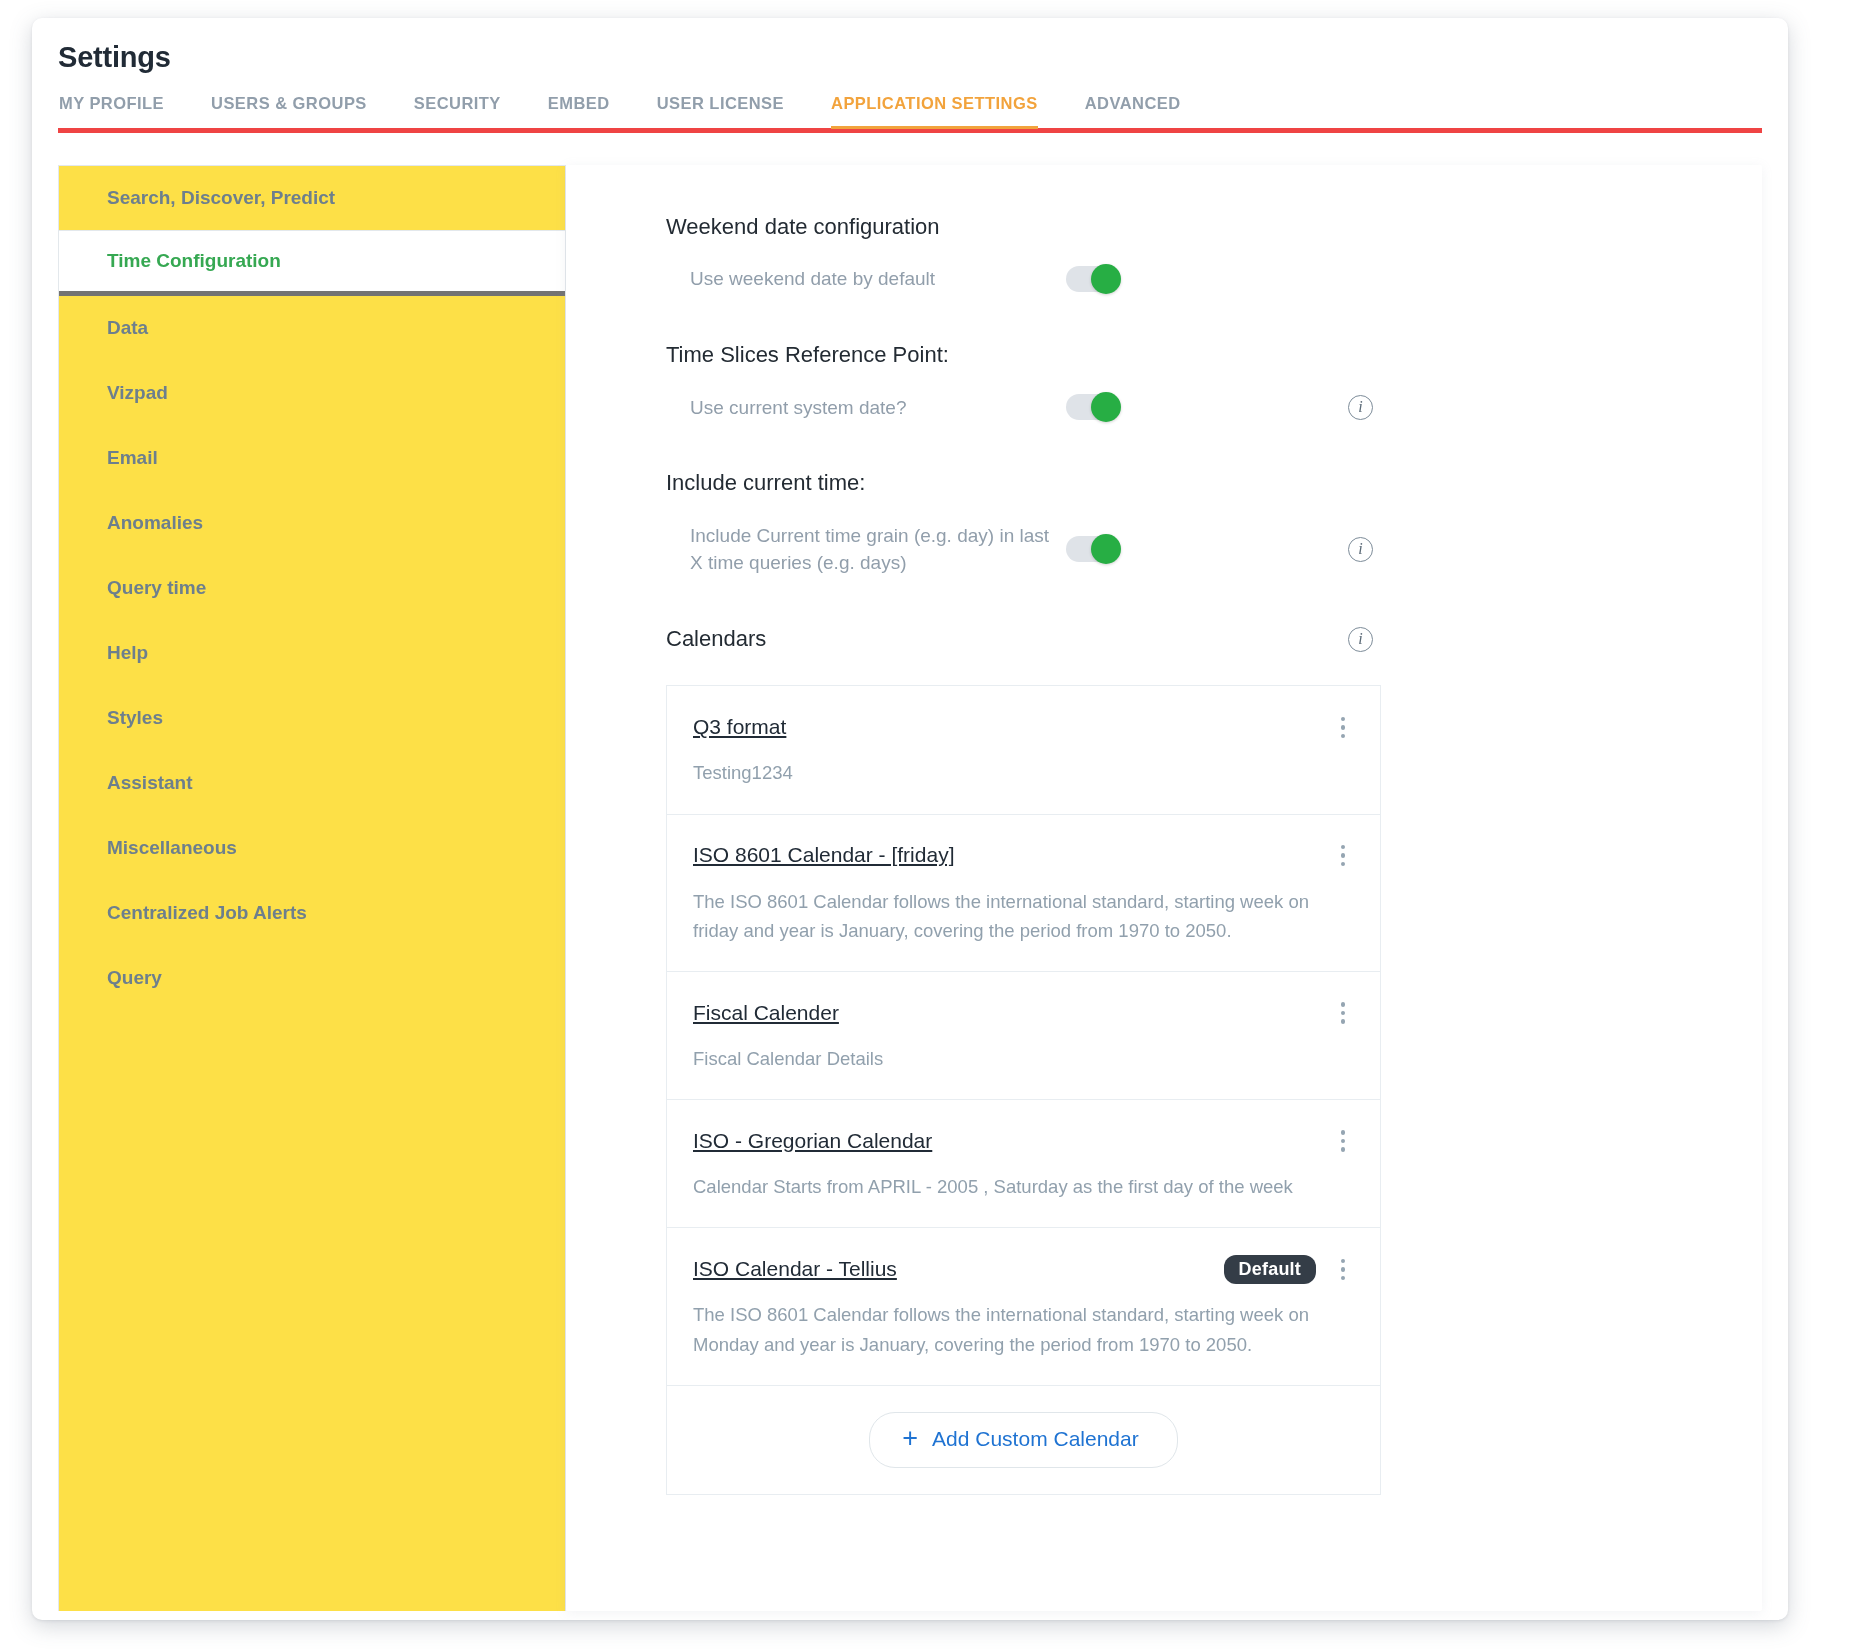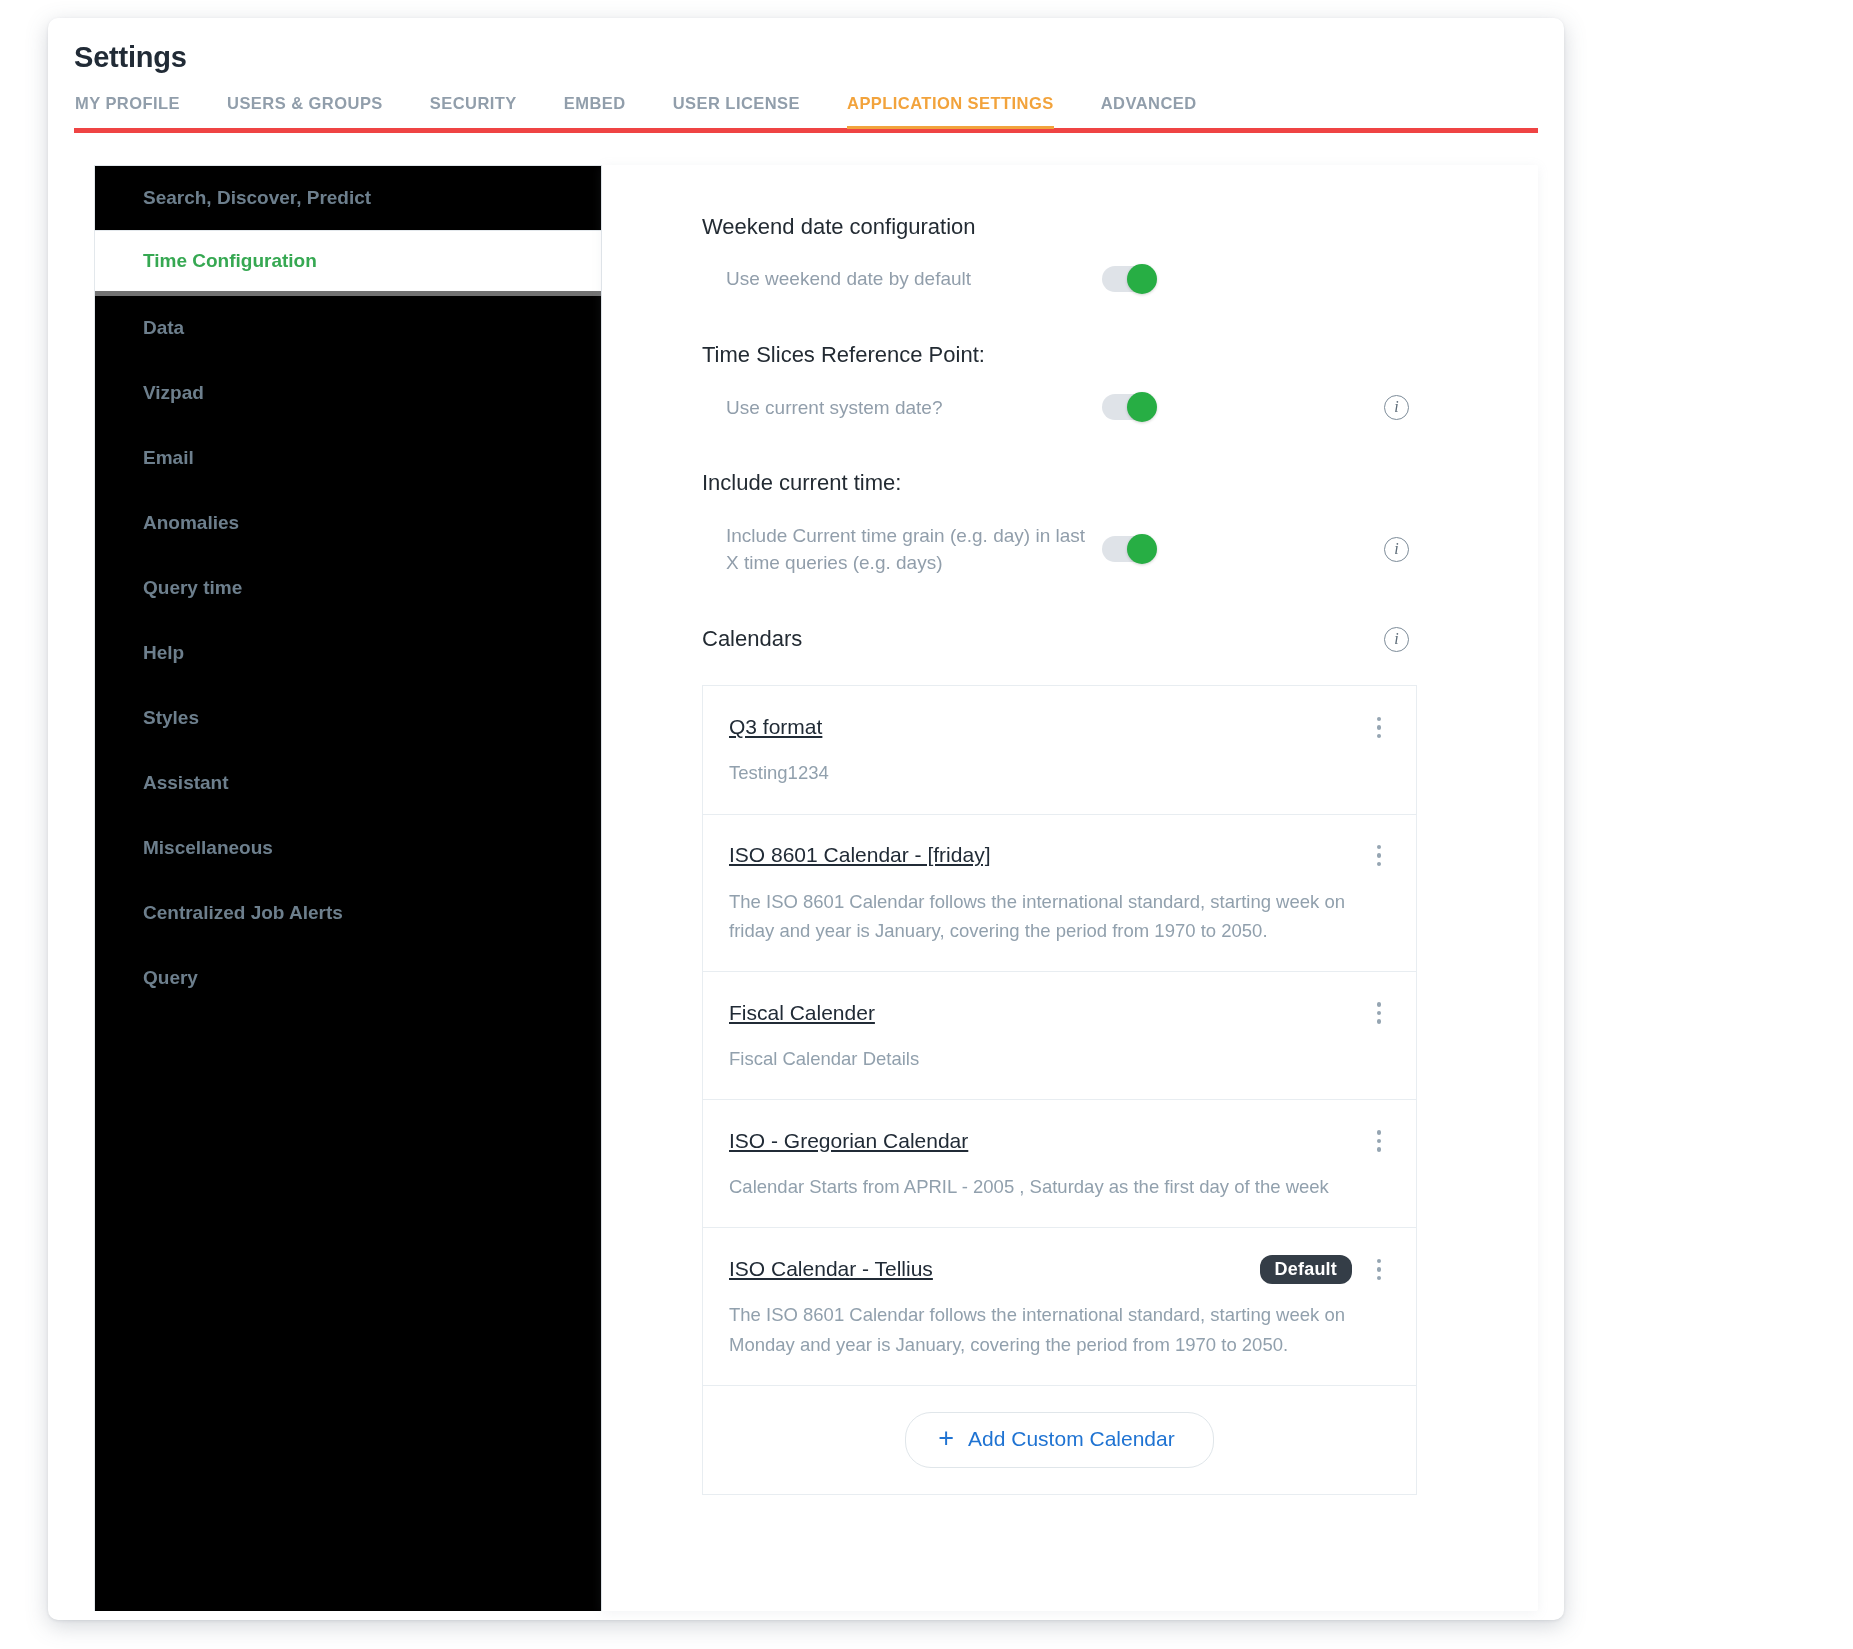--- a/index.html
+++ b/index.html
@@ -8,23 +8,23 @@
     width: 1853px;
     height: 1649px;
     background: #ffffff;
     font-family: "Liberation Sans", sans-serif;
     overflow: hidden;
   }
 
   
   #app-window {
     position: absolute;
-    left: 48px;
+    left: 32px;
     top: 18px;
-    width: 1516px;
+    width: 1756px;
     height: 1602px;
     background: #ffffff;
     border-radius: 10px;
     box-shadow: 0 6px 22px rgba(90,100,115,0.26), 0 1px 3px rgba(90,100,115,0.14);
     overflow: hidden;
   }
 
   
   #page-header {
     padding: 22px 26px 0 26px;
@@ -68,26 +68,25 @@
   #settings-body {
     display: flex;
     margin: 32px 26px 0 26px;
     height: 1446px;
   }
 
   
   #settings-sidebar {
     width: 508px;
     flex: 0 0 508px;
-    background: #000000;
+    background: #fde047;
     border: 1px solid #e3e8ec;
     border-right: 1px solid #e3e8ec;
     border-bottom: none;
     overflow: hidden;
-    margin-left: 20px;
   }
   .side-item {
     height: 65px;
     display: flex;
     align-items: center;
     padding-left: 48px;
     font-size: 19px;
     font-weight: bold;
     color: #6d7f8d;
     cursor: pointer;

